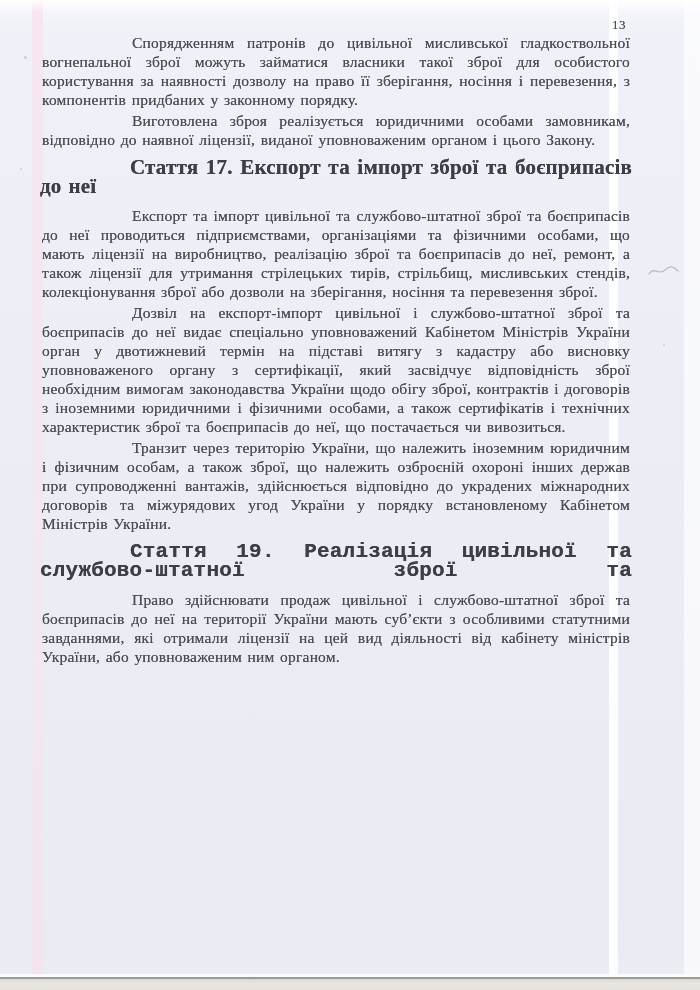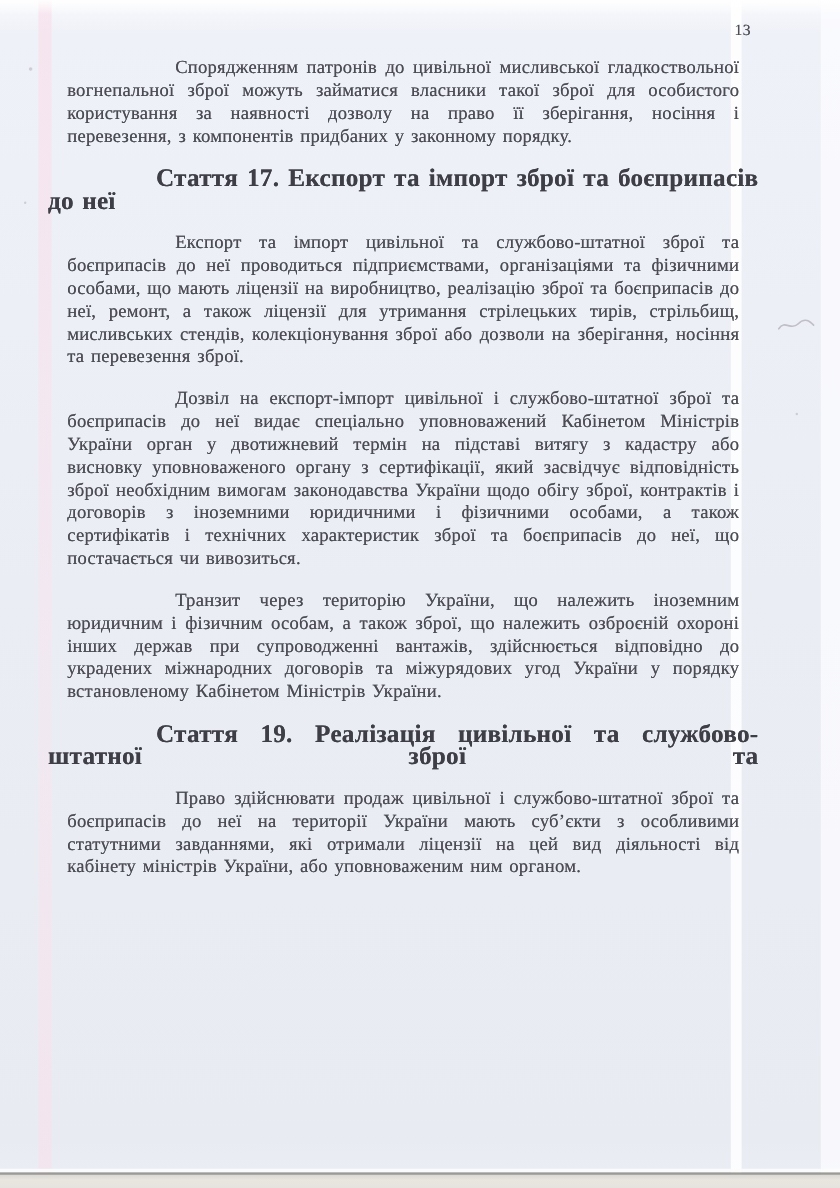--- a/index.html
+++ b/index.html
@@ -49,31 +49,31 @@
     text-shadow: 0 0 0.4px rgba(77,77,86,0.8);
   }
   .content {
     position: absolute; left: 40px; top: 31px; width: 592px;
     font-size: 15.5px; line-height: 19px;
     letter-spacing: 0.2px; word-spacing: 1.5px;
     color: #4c4c54;
     text-align: justify;
     text-shadow: 0 0 0.45px rgba(76,76,85,0.85);
   }
-  .content p { margin: 16px; text-indent: 90px; font-family: Liberation Serif, serif; }
+  .content p { margin: 2px; text-indent: 90px; font-family: Liberation Serif, serif; }
   .content p.runover { text-align-last: justify; }
   h2.art {
     margin: 9px 0 10px 0;
     font-size: 21px; line-height: 19px;
     font-weight: bold;
     color: #3e3e46;
     text-indent: 90px;
     text-shadow: 0 0 0.5px rgba(62,62,70,0.9);
   }
-  h2.art.two-line { text-indent: 0; }
+  h2.art.two-line { text-indent: 0; font-family: Liberation Mono, monospace; }
   h2.art .hl1 { display: block; text-indent: 90px; text-align: justify; text-align-last: justify; }
   h2.art .hl2 { display: block; text-indent: 0; }
 </style>
 </head>
 <body>
 
 <div class="page">
 
   <div class="stripe pink"></div>
   <div class="stripe white-a"></div>
@@ -86,20 +86,21 @@
 
   <svg class="pencil-mark" width="34" height="16" viewBox="0 0 34 16">
     <path d="M3 11 C 8 3, 13 13, 19 7 S 29 5, 32 8" fill="none" stroke="#b6b2bd" stroke-width="1.4" stroke-linecap="round"></path>
   </svg>
 
   <div class="pagenum">13</div>
 
   <div class="content">
 
     <p>Спорядженням патронів до цивільної мисливської гладкоствольної вогнепальної зброї можуть займатися власники такої зброї для особистого користування за наявності дозволу на право її зберігання, носіння і перевезення, з компонентів придбаних у законному порядку.</p>
+    <p>Виготовлена зброя реалізується юридичними особами замовникам, відповідно до наявної ліцензії, виданої уповноваженим органом і цього Закону.</p>
 
     <h2 class="art">Стаття 17. Експорт та імпорт зброї та боєприпасів до неї</h2>
 
     <p>Експорт та імпорт цивільної та службово-штатної зброї та боєприпасів до неї проводиться підприємствами, організаціями та фізичними особами, що мають ліцензії на виробництво, реалізацію зброї та боєприпасів до неї, ремонт, а також ліцензії для утримання стрілецьких тирів, стрільбищ, мисливських стендів, колекціонування зброї або дозволи на зберігання, носіння та перевезення зброї.</p>
     <p>Дозвіл на експорт-імпорт цивільної і службово-штатної зброї та боєприпасів до неї видає спеціально уповноважений Кабінетом Міністрів України орган у двотижневий термін на підставі витягу з кадастру або висновку уповноваженого органу з сертифікації, який засвідчує відповідність зброї необхідним вимогам законодавства України щодо обігу зброї, контрактів і договорів з іноземними юридичними і фізичними особами, а також сертифікатів і технічних характеристик зброї та боєприпасів до неї, що постачається чи вивозиться.</p>
 
 
     <p>Транзит через територію України, що належить іноземним юридичним і фізичним особам, а також зброї, що належить озброєній охороні інших держав при супроводженні вантажів, здійснюється відповідно до украдених міжнародних договорів та міжурядових угод України у порядку встановленому Кабінетом Міністрів України.</p>
 
     <h2 class="art two-line">

